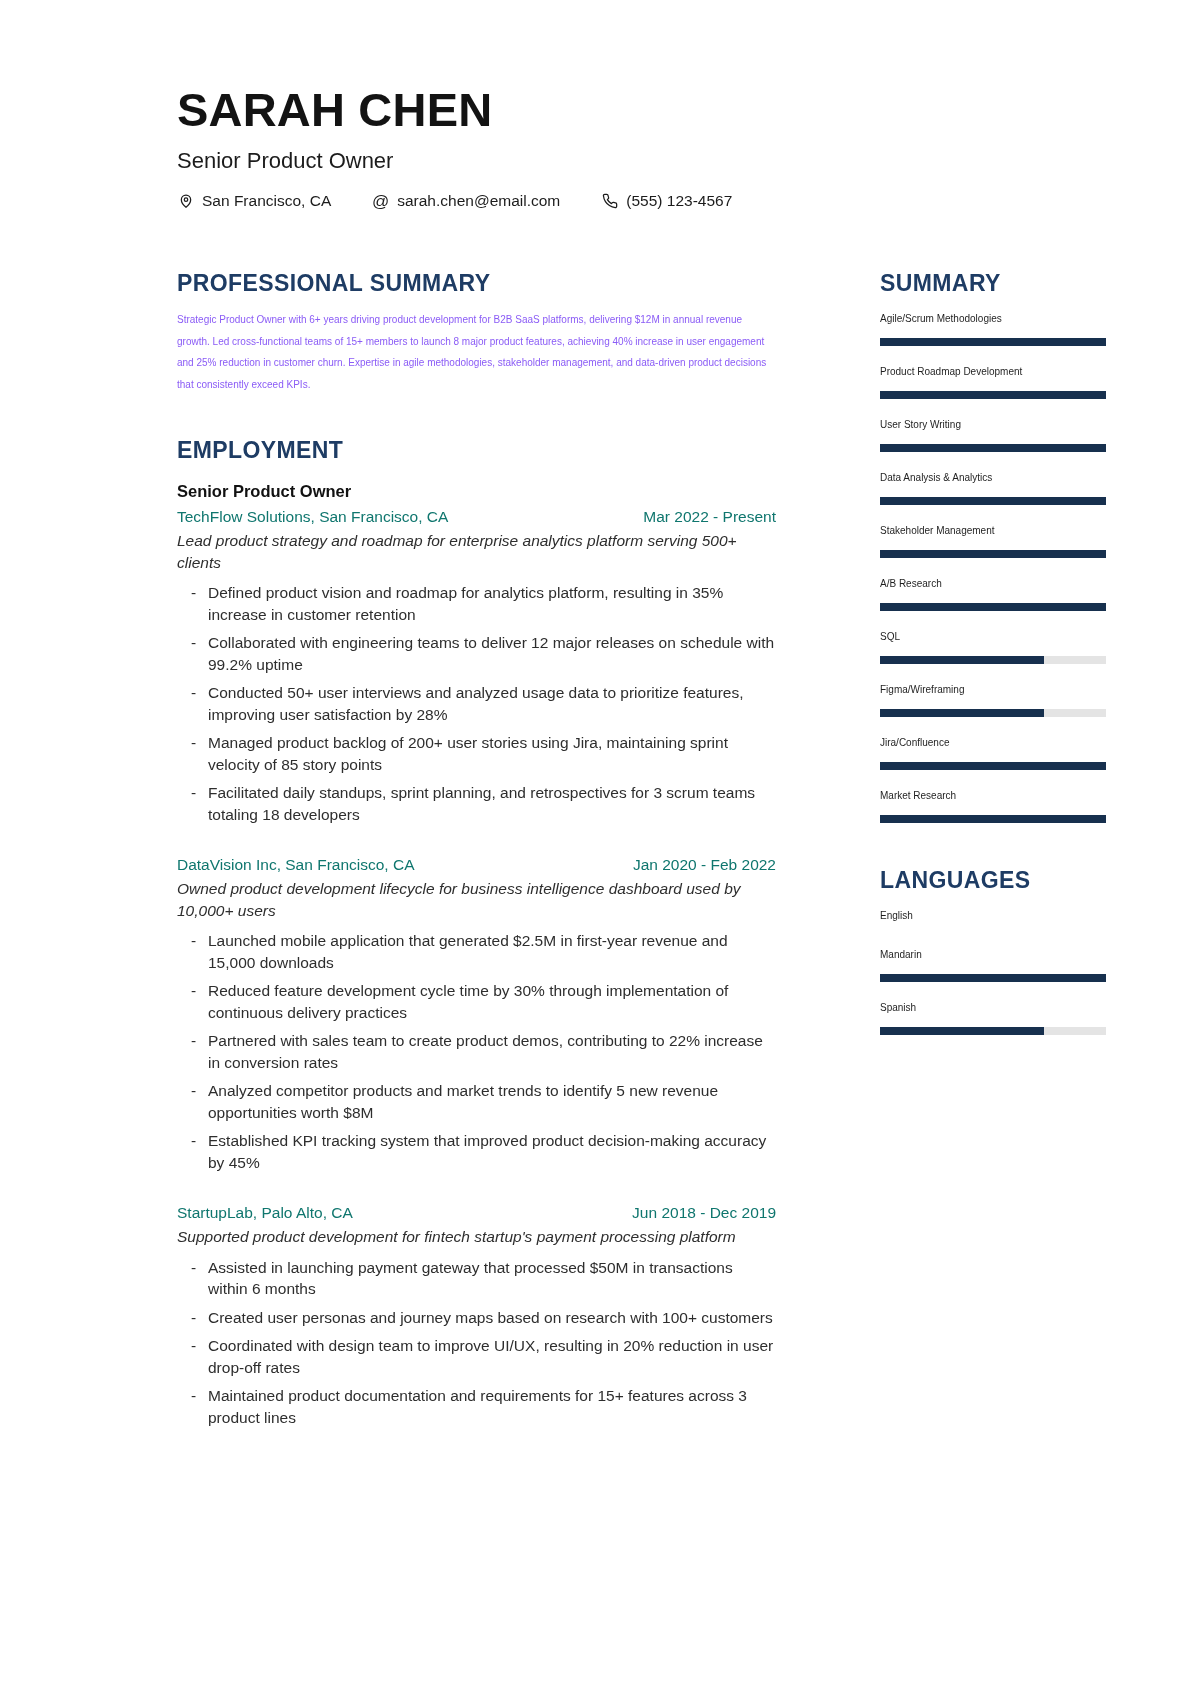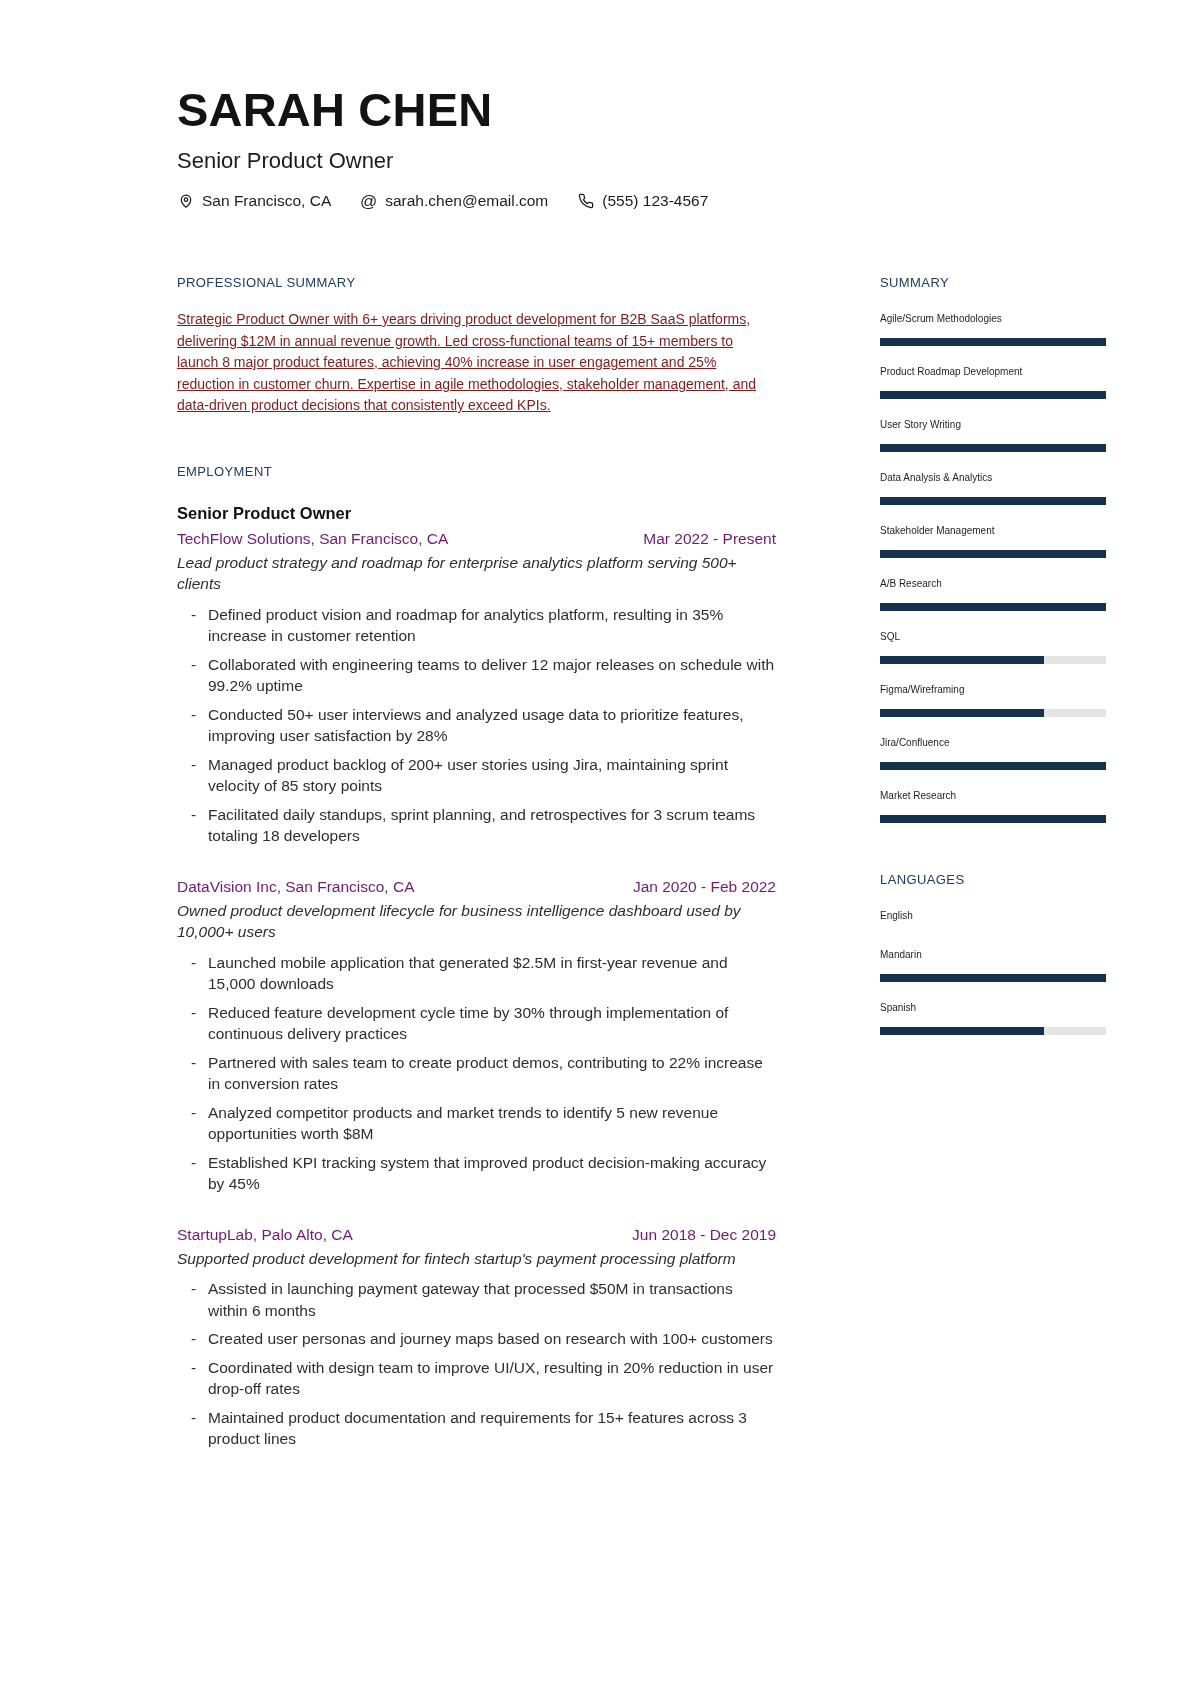--- a/index.html
+++ b/index.html
@@ -5,40 +5,40 @@
   * { margin:0; padding:0; box-sizing:border-box; }
   html,body { background:#ffffff; }
   body { font-family:"Liberation Sans","DejaVu Sans",sans-serif; color:#2e2e2e; }
   .page {
     width:1012px; height:1697px; margin:0 auto; background:#ffffff;
     padding:86px 87px 0 83px; overflow:hidden; position:relative;
   }
   
   .name { font-size:47px; font-weight:700; line-height:1; color:#131313; letter-spacing:0.2px; }
   .subtitle { font-size:22px; font-weight:400; color:#1c1c1c; margin-top:15px; line-height:25px; }
-  .contact-row { display:flex; align-items:center; gap:29px; margin-top:19px; font-size:15.5px; color:#1c1c1c; }
+  .contact-row { display:flex; align-items:center; gap:41px; margin-top:19px; font-size:15.5px; color:#1c1c1c; }
   .contact-item { display:flex; align-items:center; gap:8px; }
   .cicon { width:17px; height:17px; display:inline-flex; align-items:center; justify-content:center; color:#1c1c1c; }
   .cicon svg { width:16px; height:16px; }
   .at-glyph { font-size:17px; line-height:1; }
   
   .columns { display:flex; margin-top:62px; }
   .main { width:599px; flex:0 0 599px; }
   .sidebar { width:327px; flex:0 0 327px; margin-left:104px; }
   h2.section-heading {
-    font-size:13px; font-weight:400; letter-spacing:0.4px;
+    font-size:23px; font-weight:700; letter-spacing:0.4px;
     color:var(--navy,#1e3c64); line-height:22px; margin:0 0 15px 0;
   }
-  .summary-text { font-size:14px; line-height:21.5px; color:#7f1d1d;text-decoration:underline; }
+  .summary-text { font-size:10px; line-height:21.5px; color:#8b5cf6; }
   .employment-heading { margin-top:44px !important; }
   
   .job { margin-top:19px; }
   .job + .job { margin-top:29px; }
   .job-title { font-size:16.5px; font-weight:700; color:#111; line-height:22px; }
-  .job-meta { display:flex; justify-content:space-between; font-size:15.5px; color:#701a75; margin-top:4px; line-height:21px; }
+  .job-meta { display:flex; justify-content:space-between; font-size:15.5px; color:#0f766e; margin-top:4px; line-height:21px; }
   .job-desc { font-size:15.5px; line-height:21.5px; color:#2e2e2e; margin-top:3px;font-style:italic; }
   ul.bullets { list-style:none; margin-top:9px; padding-left:14px; }
   li.bullet { display:flex; font-size:15.5px; line-height:21.5px; color:#2e2e2e; margin-bottom:7px; }
   li.bullet .dash { flex:0 0 17px; }
   li.bullet .bullet-text { flex:1; }
   
   .skill { margin-bottom:16px; }
   .skill-label { font-size:10px; color:#1f1f1f; line-height:20px; margin-bottom:9px; }
   .bar { height:8px; background:var(--track,#e4e4e4); width:100%; position:relative; }
   .bar-fill { height:8px; background:var(--bar,#17304e); width:0; }

